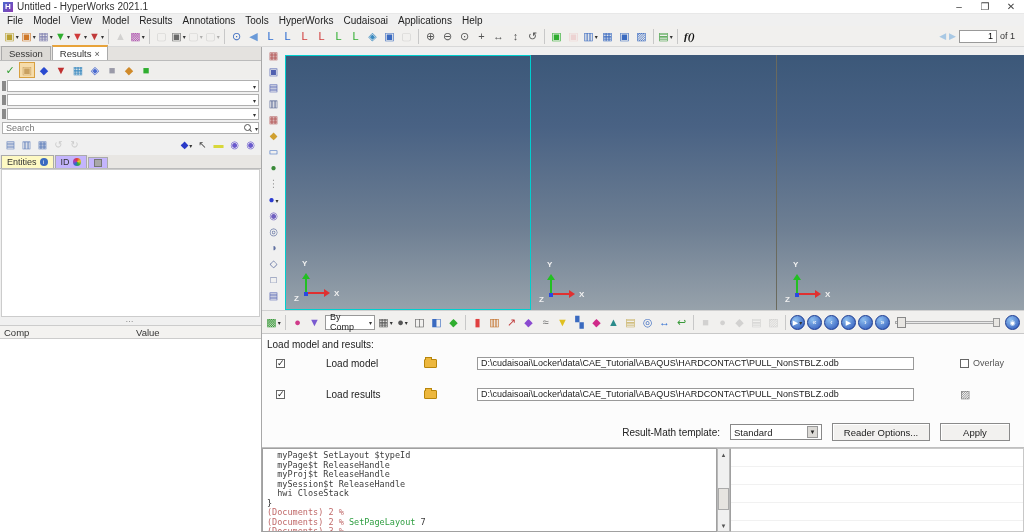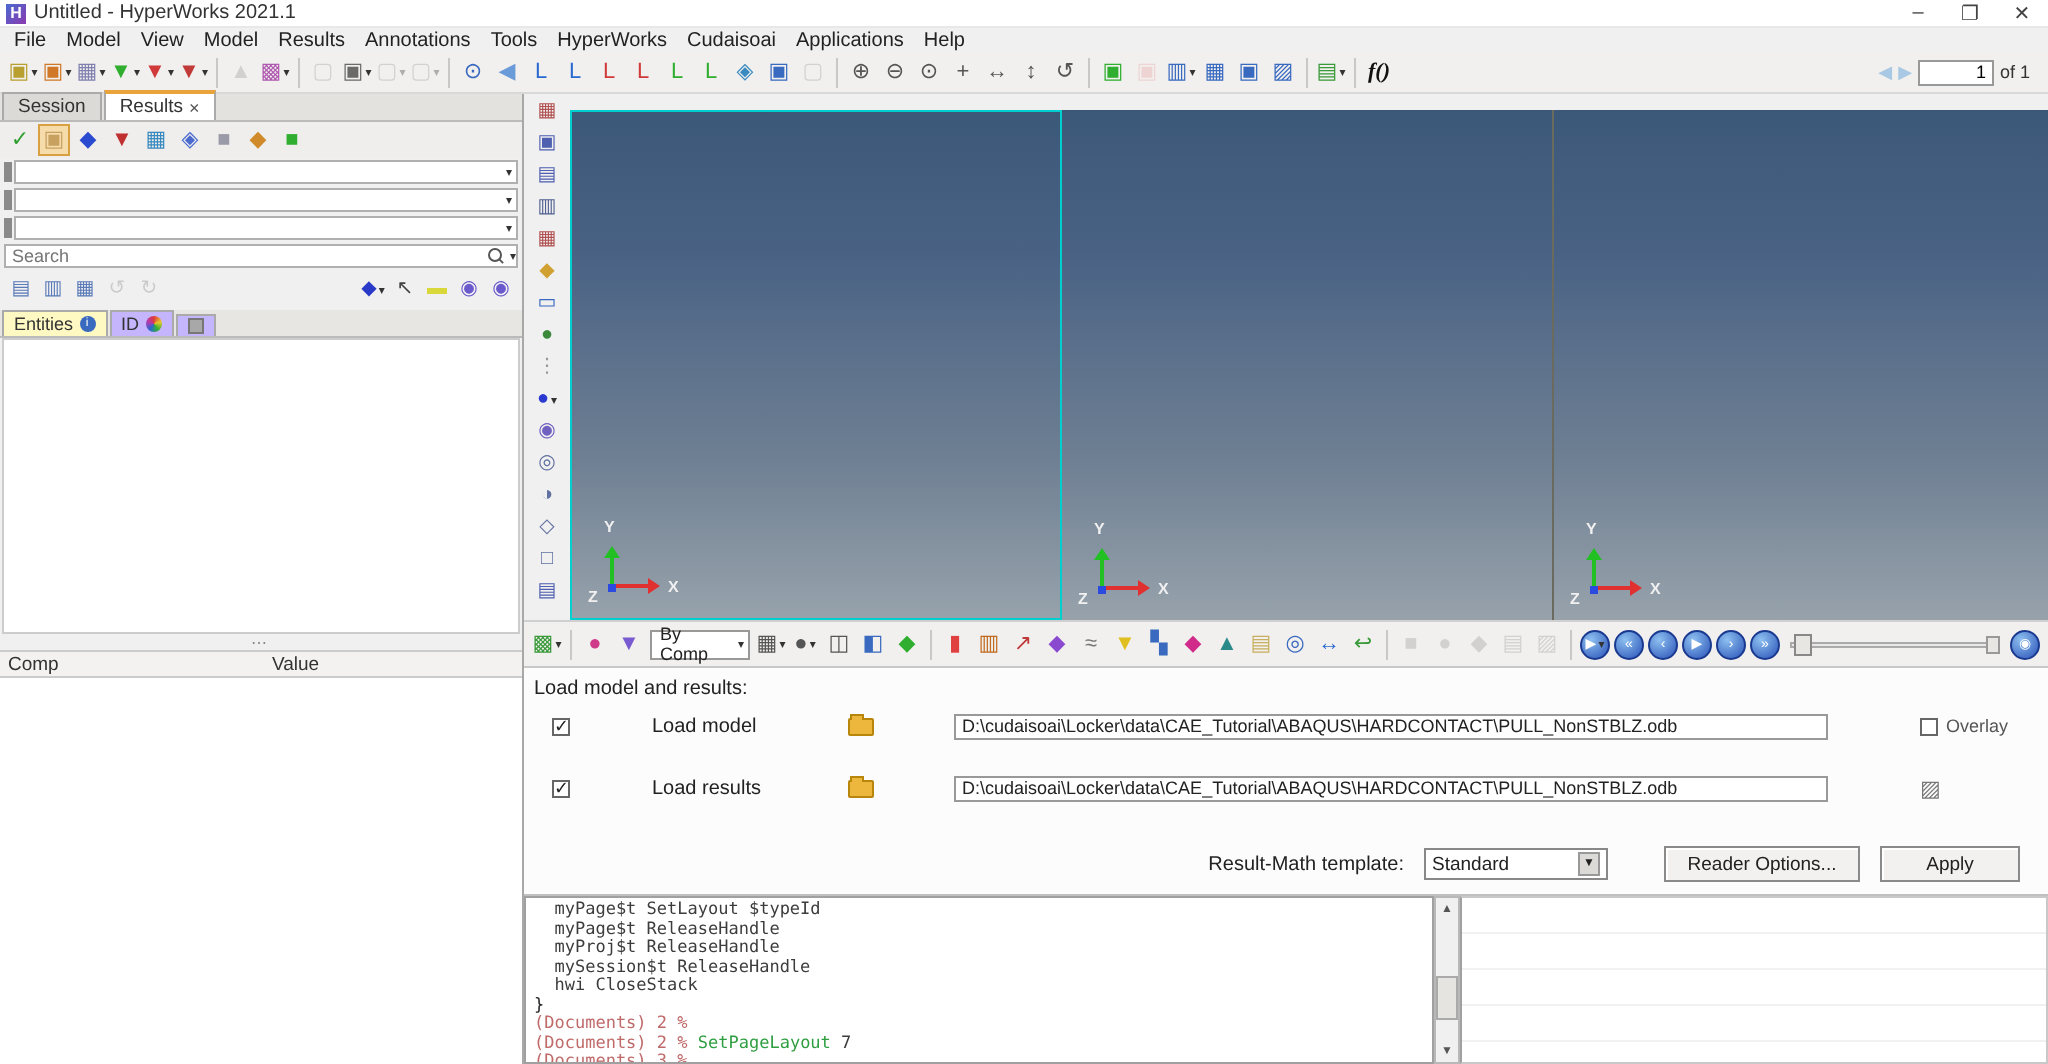--- a/index.html
+++ b/index.html
@@ -109,21 +109,21 @@
   .folder-icon::before { content:""; position:absolute; left:0; top:-3px; width:5px; height:2px; background:#edb73d; border:1px solid #b8860b; border-bottom:none; }
   .lp-input { flex:1; height:13px; border:1px solid #999; background:#fff; font-size:9px; color:#222; padding:0 3px; font-family:"Liberation Sans", sans-serif; }
   .lp-right { width:66px; flex:none; display:flex; align-items:center; padding-left:10px; gap:4px; }
   .lp-right .ov-label { font-size:9px; color:#555; }
   .stamp { font-size:11px; color:#777; }
   .rm-row { position:absolute; right:14px; bottom:6px; display:flex; align-items:center; gap:10px; }
   .rm-label { font-size:10px; color:#222; }
   .rm-select { width:92px; height:16px; background:#fff; border:1px solid #888; display:flex; align-items:center; justify-content:space-between; font-size:9.5px; padding:0 3px; }
   .rm-select .caret-box { width:11px; height:12px; background:#dcdad6; border:1px solid #999; display:flex; align-items:center; justify-content:center; font-size:6px; }
   .btn { height:18px; background:#f2f1ef; border:1px solid #8a8a8a; box-shadow:inset 1px 1px 0 #fff; font-size:9.5px; color:#222; display:flex; align-items:center; justify-content:center; padding:0 10px; }
-  .btn.reader { width:98px;margin-left:18px; }
+  .btn.reader { width:98px; }
   .btn.apply { width:70px; }
 
   
   .console-area { position:absolute; left:262px; top:448px; width:762px; height:84px; background:#f0f0f0; }
   .console { position:absolute; left:0; top:0; width:455px; height:84px; background:#fff; border:1px solid #a0a0a0; padding:2px 0 0 4px; overflow:hidden; font-family:"DejaVu Sans Mono", monospace; font-size:8.5px; line-height:9.5px; white-space:pre; }
   .console-scrollbar { position:absolute; left:455px; top:0; width:13px; height:84px; background:#f0f0f0; border:1px solid #b8b8b8; display:flex; flex-direction:column; align-items:center; }
   .sb-btn { width:11px; height:11px; font-size:6px; color:#555; display:flex; align-items:center; justify-content:center; background:#f0f0f0; }
   .sb-track { flex:1; width:11px; position:relative; }
   .sb-thumb { position:absolute; left:0; top:28px; width:11px; height:22px; background:#e6e4e0; border:1px solid #aaa; }
   .cmd-panel { position:absolute; left:468px; top:0; width:294px; height:84px; background:#fff; border:1px solid #c8c8c8; border-left:1px solid #a0a0a0; background-image:repeating-linear-gradient(180deg, transparent 0 17px, #f1f1f1 17px 18px); }

